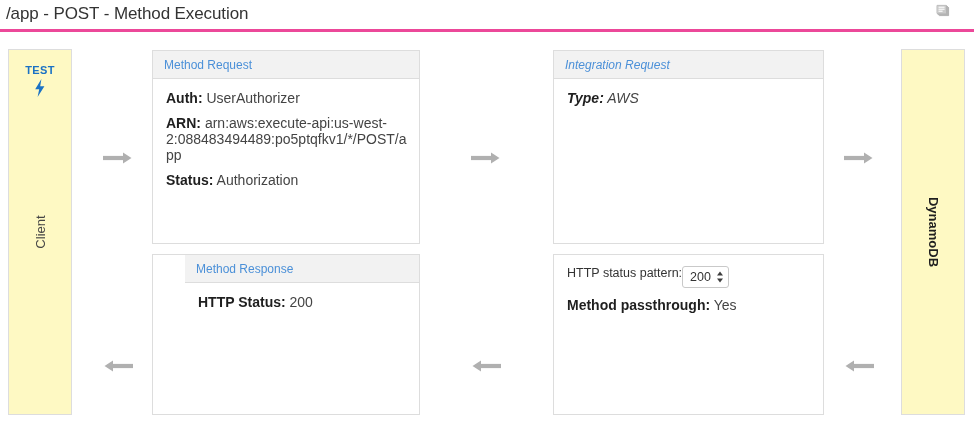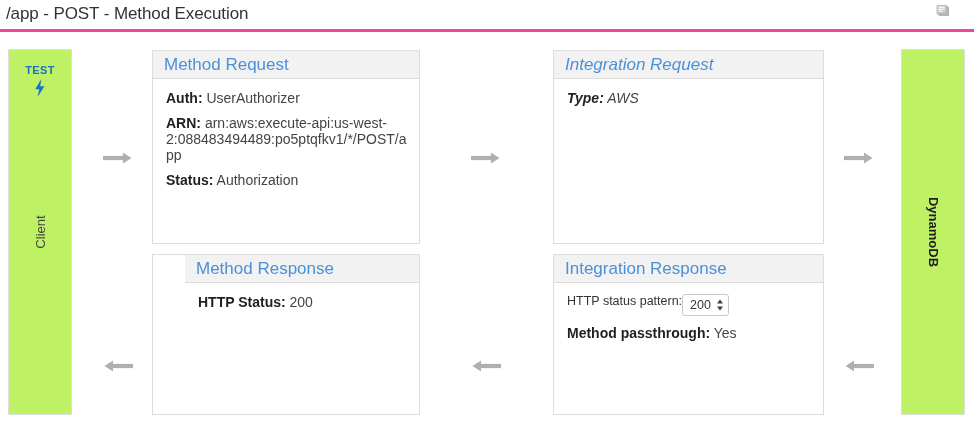--- a/index.html
+++ b/index.html
@@ -57,21 +57,21 @@
   }
   .panel-header {
     height: 28px;
     background: #f2f2f2;
     border-bottom: 1px solid #dddddd;
     display: flex;
     align-items: center;
     padding-left: 11px;
   }
   .panel-header-title {
-    font-size: 17px;
+    font-size: 12px;
     color: #4b90d8;
     font-weight: 400;
     white-space: nowrap;
   }
   .panel-body {
     padding: 11px 11px 10px 13px;
   }
   .kv {
     font-size: 14px;
     line-height: 16px;
@@ -116,21 +116,21 @@
     pointer-events: none;
     display: flex;
     flex-direction: column;
     gap: 1px;
     line-height: 0;
   }
 
   
   .side-col {
     position: absolute;
-    background: #bef264;
+    background: #fef9c3;
     border: 1px solid #dddddd;
   }
   .test-block {
     position: absolute;
     left: 0; right: 0; top: 14px;
     display: flex;
     flex-direction: column;
     align-items: center;
     gap: 2px;
     cursor: pointer;
@@ -288,23 +288,20 @@
   <div class="arrow" style="left:469px; top:326px;">
     <span>
       <svg width="34" height="14" viewBox="0 0 34 14">
         <path d="M11 7 L32 7" stroke="#b0b0b0" stroke-width="4.2"></path>
         <path d="M12 1.4 L3.5 7 L12 12.6 Z" fill="#b0b0b0"></path>
       </svg>
     </span>
   </div>
 
   <div class="panel" style="left:553px; top:222px; width:271px; height:161px;">
-    <div class="panel-header">
-      <span class="panel-header-title">Integration Response</span>
-    </div>
     <div class="panel-body">
       <div class="kv-inline">
         <span class="k">HTTP status pattern:</span>
         <span class="select-wrap">
           <select class="status-select">
             <option>200</option>
           </select>
           <span class="select-arrows">
             <svg width="8" height="13" viewBox="0 0 8 13">
               <path d="M4 1 L7 5 L1 5 Z" fill="#3d3d3d"></path>

